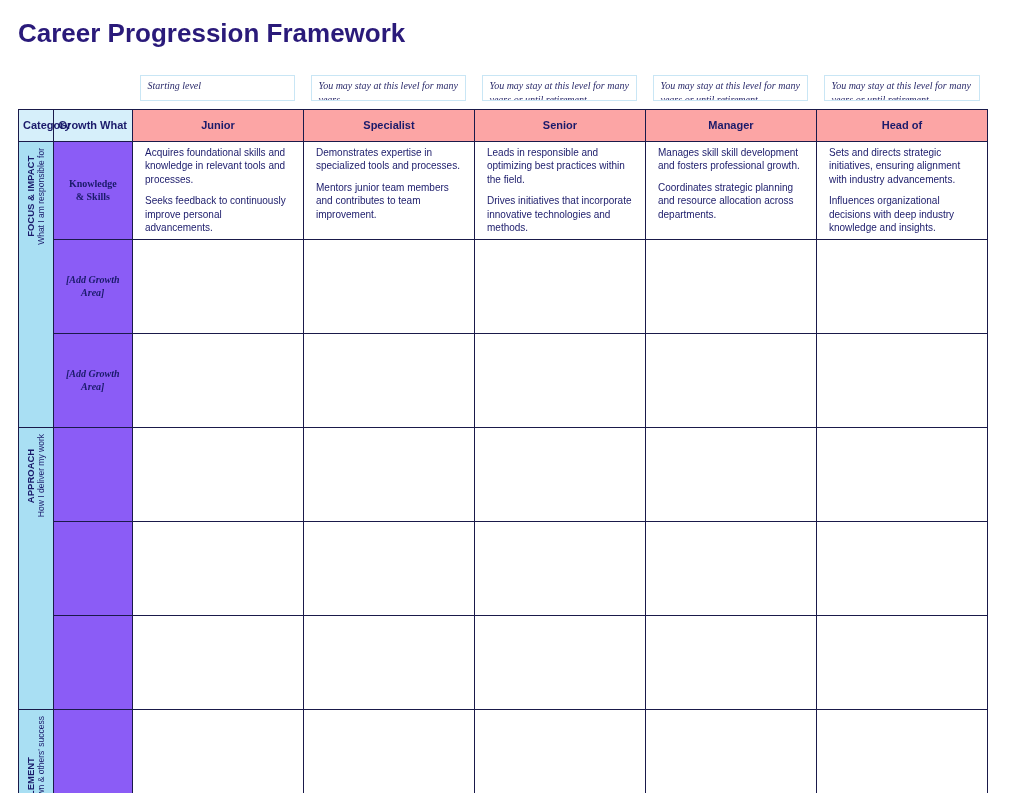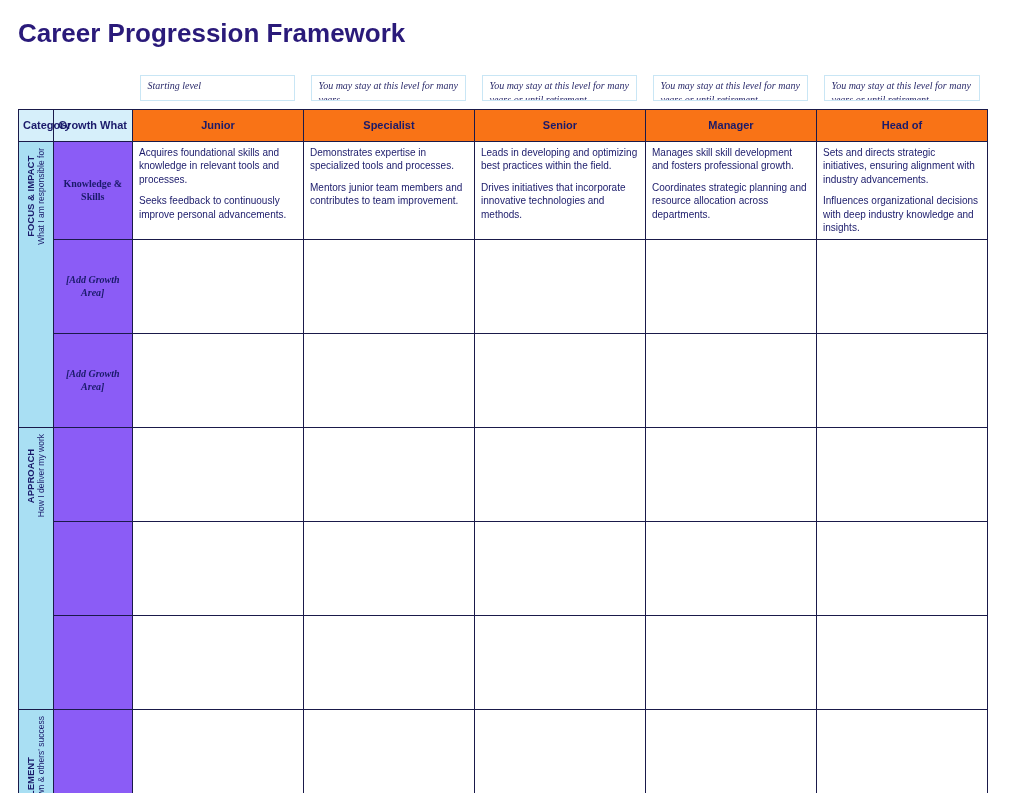--- a/index.html
+++ b/index.html
@@ -17,21 +17,21 @@
     margin: 0 0 18px 0;
   }
   table {
     border-collapse: collapse;
     width: 970px;
     table-layout: fixed;
   }
   td, th {
     border: 1px solid #1a1a4a;
     vertical-align: top;
-    padding: 4px 6px;
+    padding: 4px 12px;
     font-size: 10px;
     line-height: 1.35;
   }
   col.cat  { width: 34px; }
   col.grow { width: 78px; }
   col.lvl  { width: 168px; }
 
   
   tr.noterow td {
     border: none;
@@ -45,21 +45,21 @@
     font-style: italic;
     font-family: "Brush Script MT","Segoe Script",cursive;
     font-size: 10px;
     color: #2a2a6a;
     overflow: hidden;
     white-space: normal;
   }
 
   
   tr.hdr th {
-    background: #f97316;
+    background: #fca5a5;
     color: #1a1a6a;
     font-weight: bold;
     font-size: 11px;
     text-align: center;
     padding: 8px 4px;
   }
   tr.hdr th.catlabel,
   tr.hdr th.growlabel {
     background: #d6effa;
   }
@@ -160,21 +160,21 @@
     <td class="growcell h-short">Knowledge &amp; Skills</td>
     <td class="content">
       <p>Acquires foundational skills and knowledge in relevant tools and processes.</p>
           <p>Seeks feedback to continuously improve personal advancements.</p>
     </td>
     <td class="content">
       <p>Demonstrates expertise in specialized tools and processes.</p>
           <p>Mentors junior team members and contributes to team improvement.</p>
     </td>
     <td class="content">
-      <p>Leads in developing and optimizing best practices within the field.</p>
+      <p>Leads in responsible and optimizing best practices within the field.</p>
           <p>Drives initiatives that incorporate innovative technologies and methods.</p>
     </td>
     <td class="content">
       <p>Manages skill skill development and fosters professional growth.</p>
           <p>Coordinates strategic planning and resource allocation across departments.</p>
     </td>
     <td class="content">
       <p>Sets and directs strategic initiatives, ensuring alignment with industry advancements.</p>
           <p>Influences organizational decisions with deep industry knowledge and insights.</p>
     </td>

